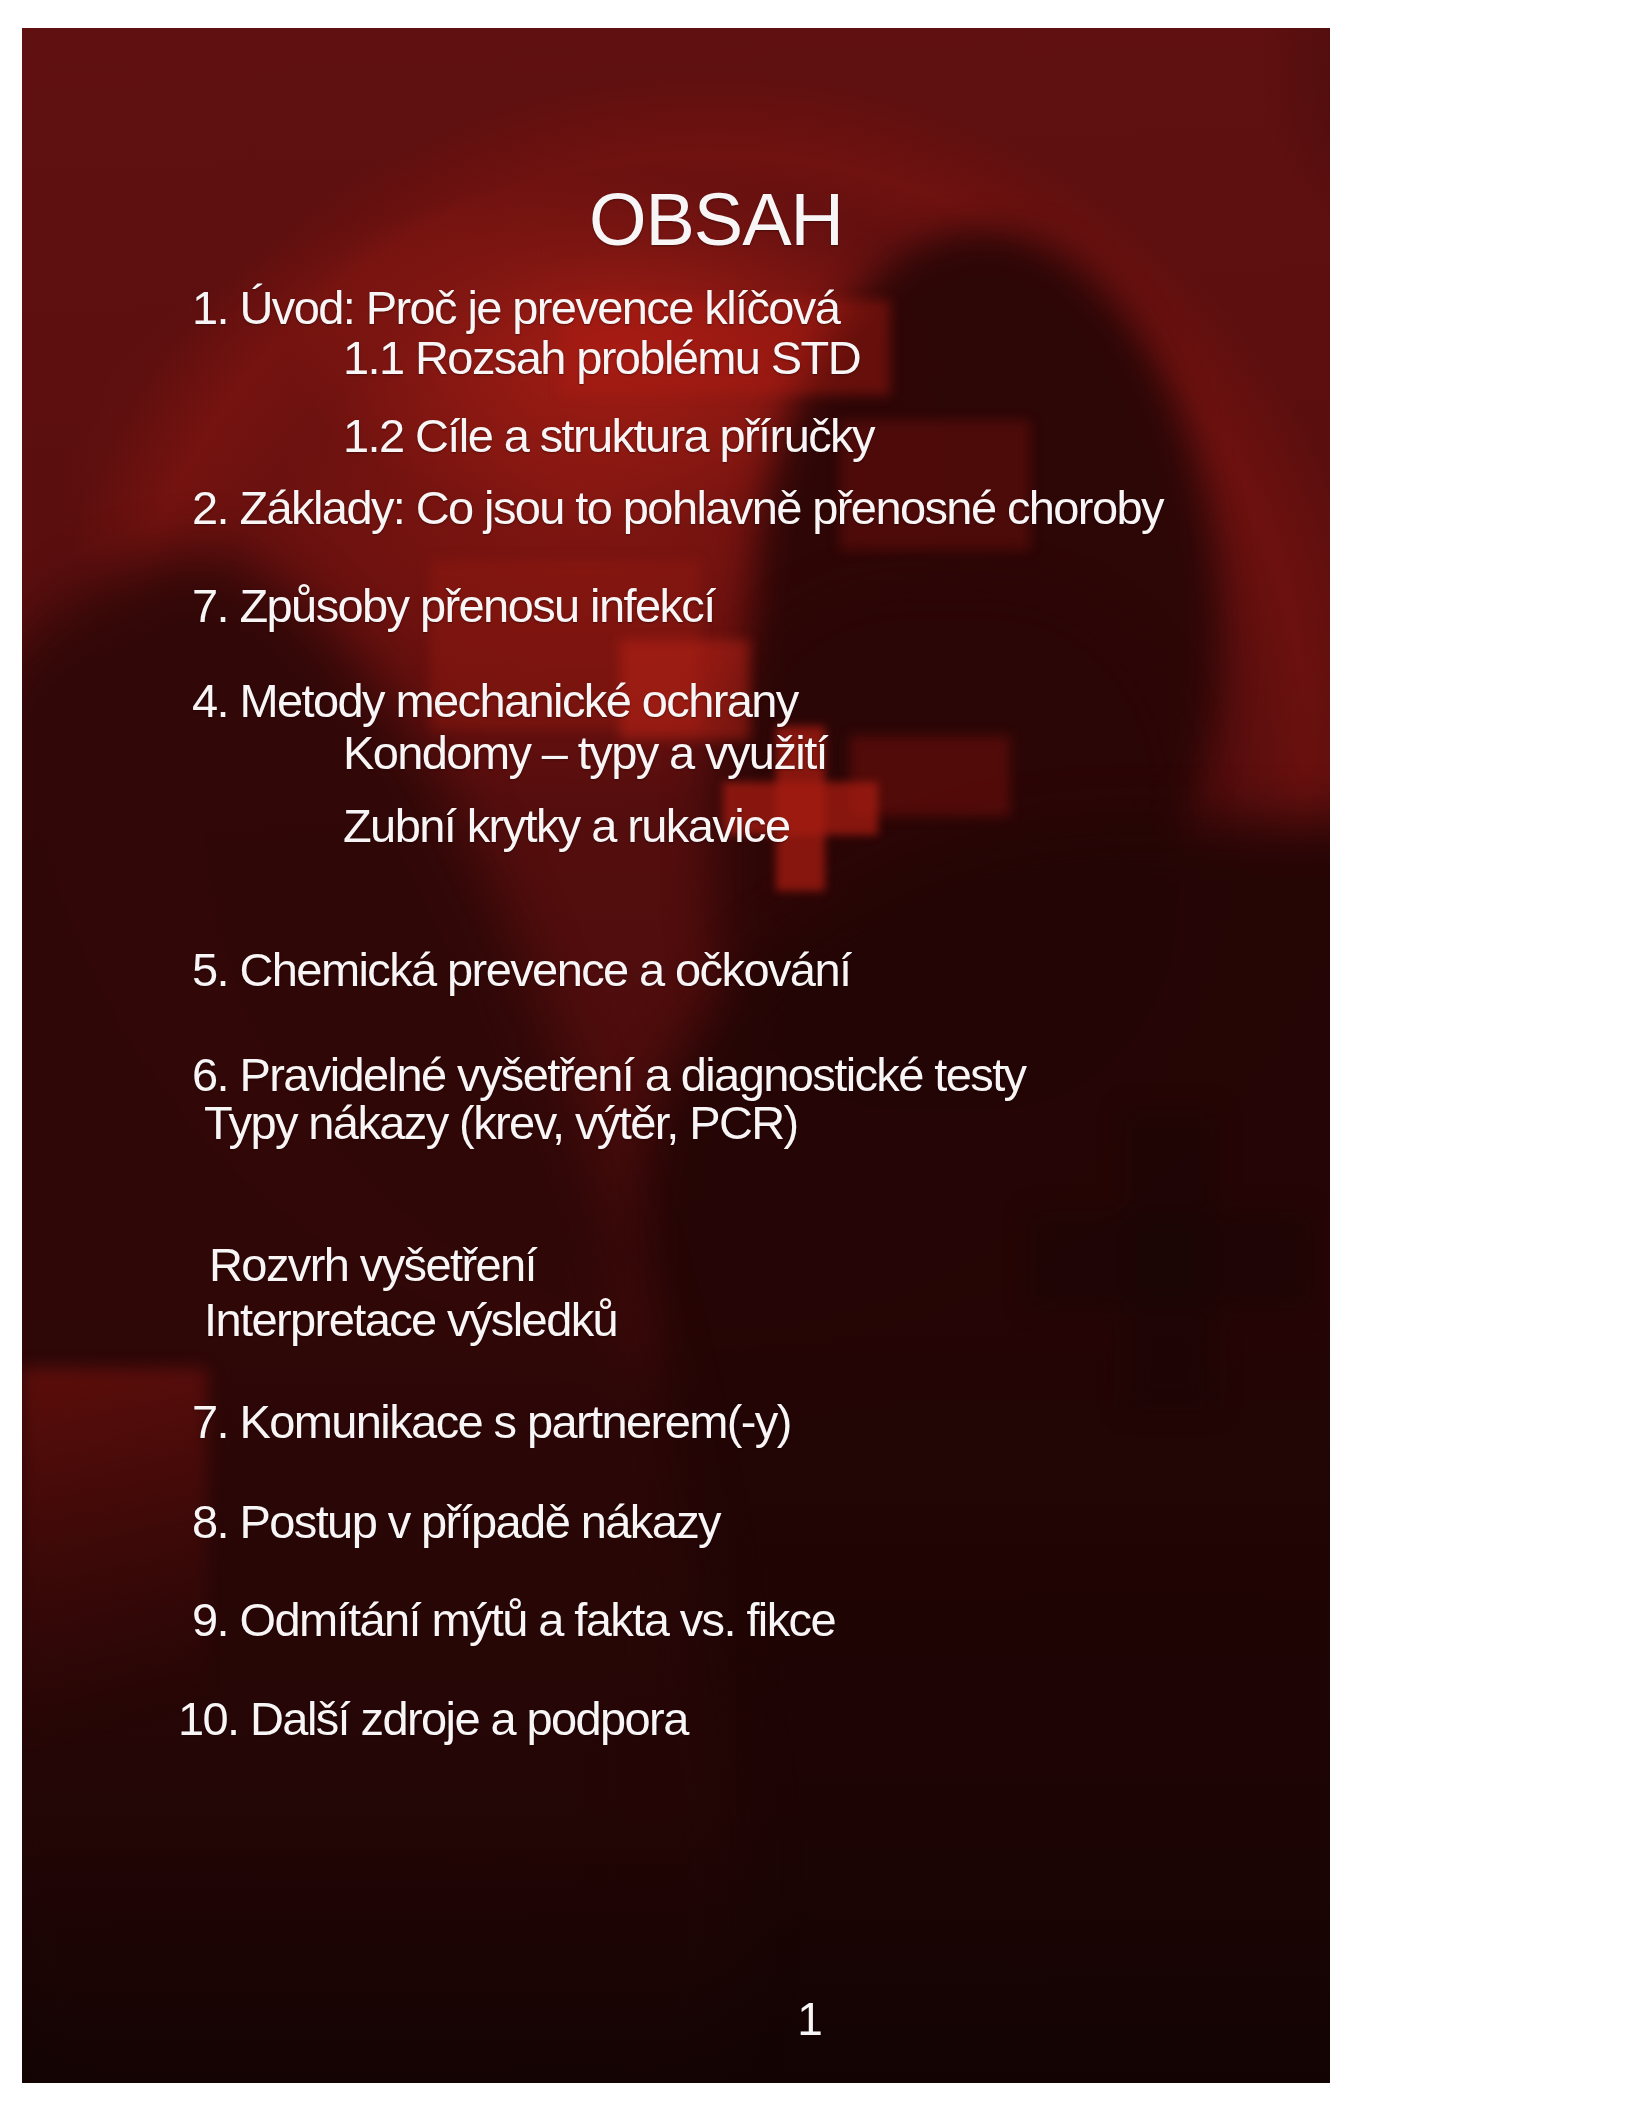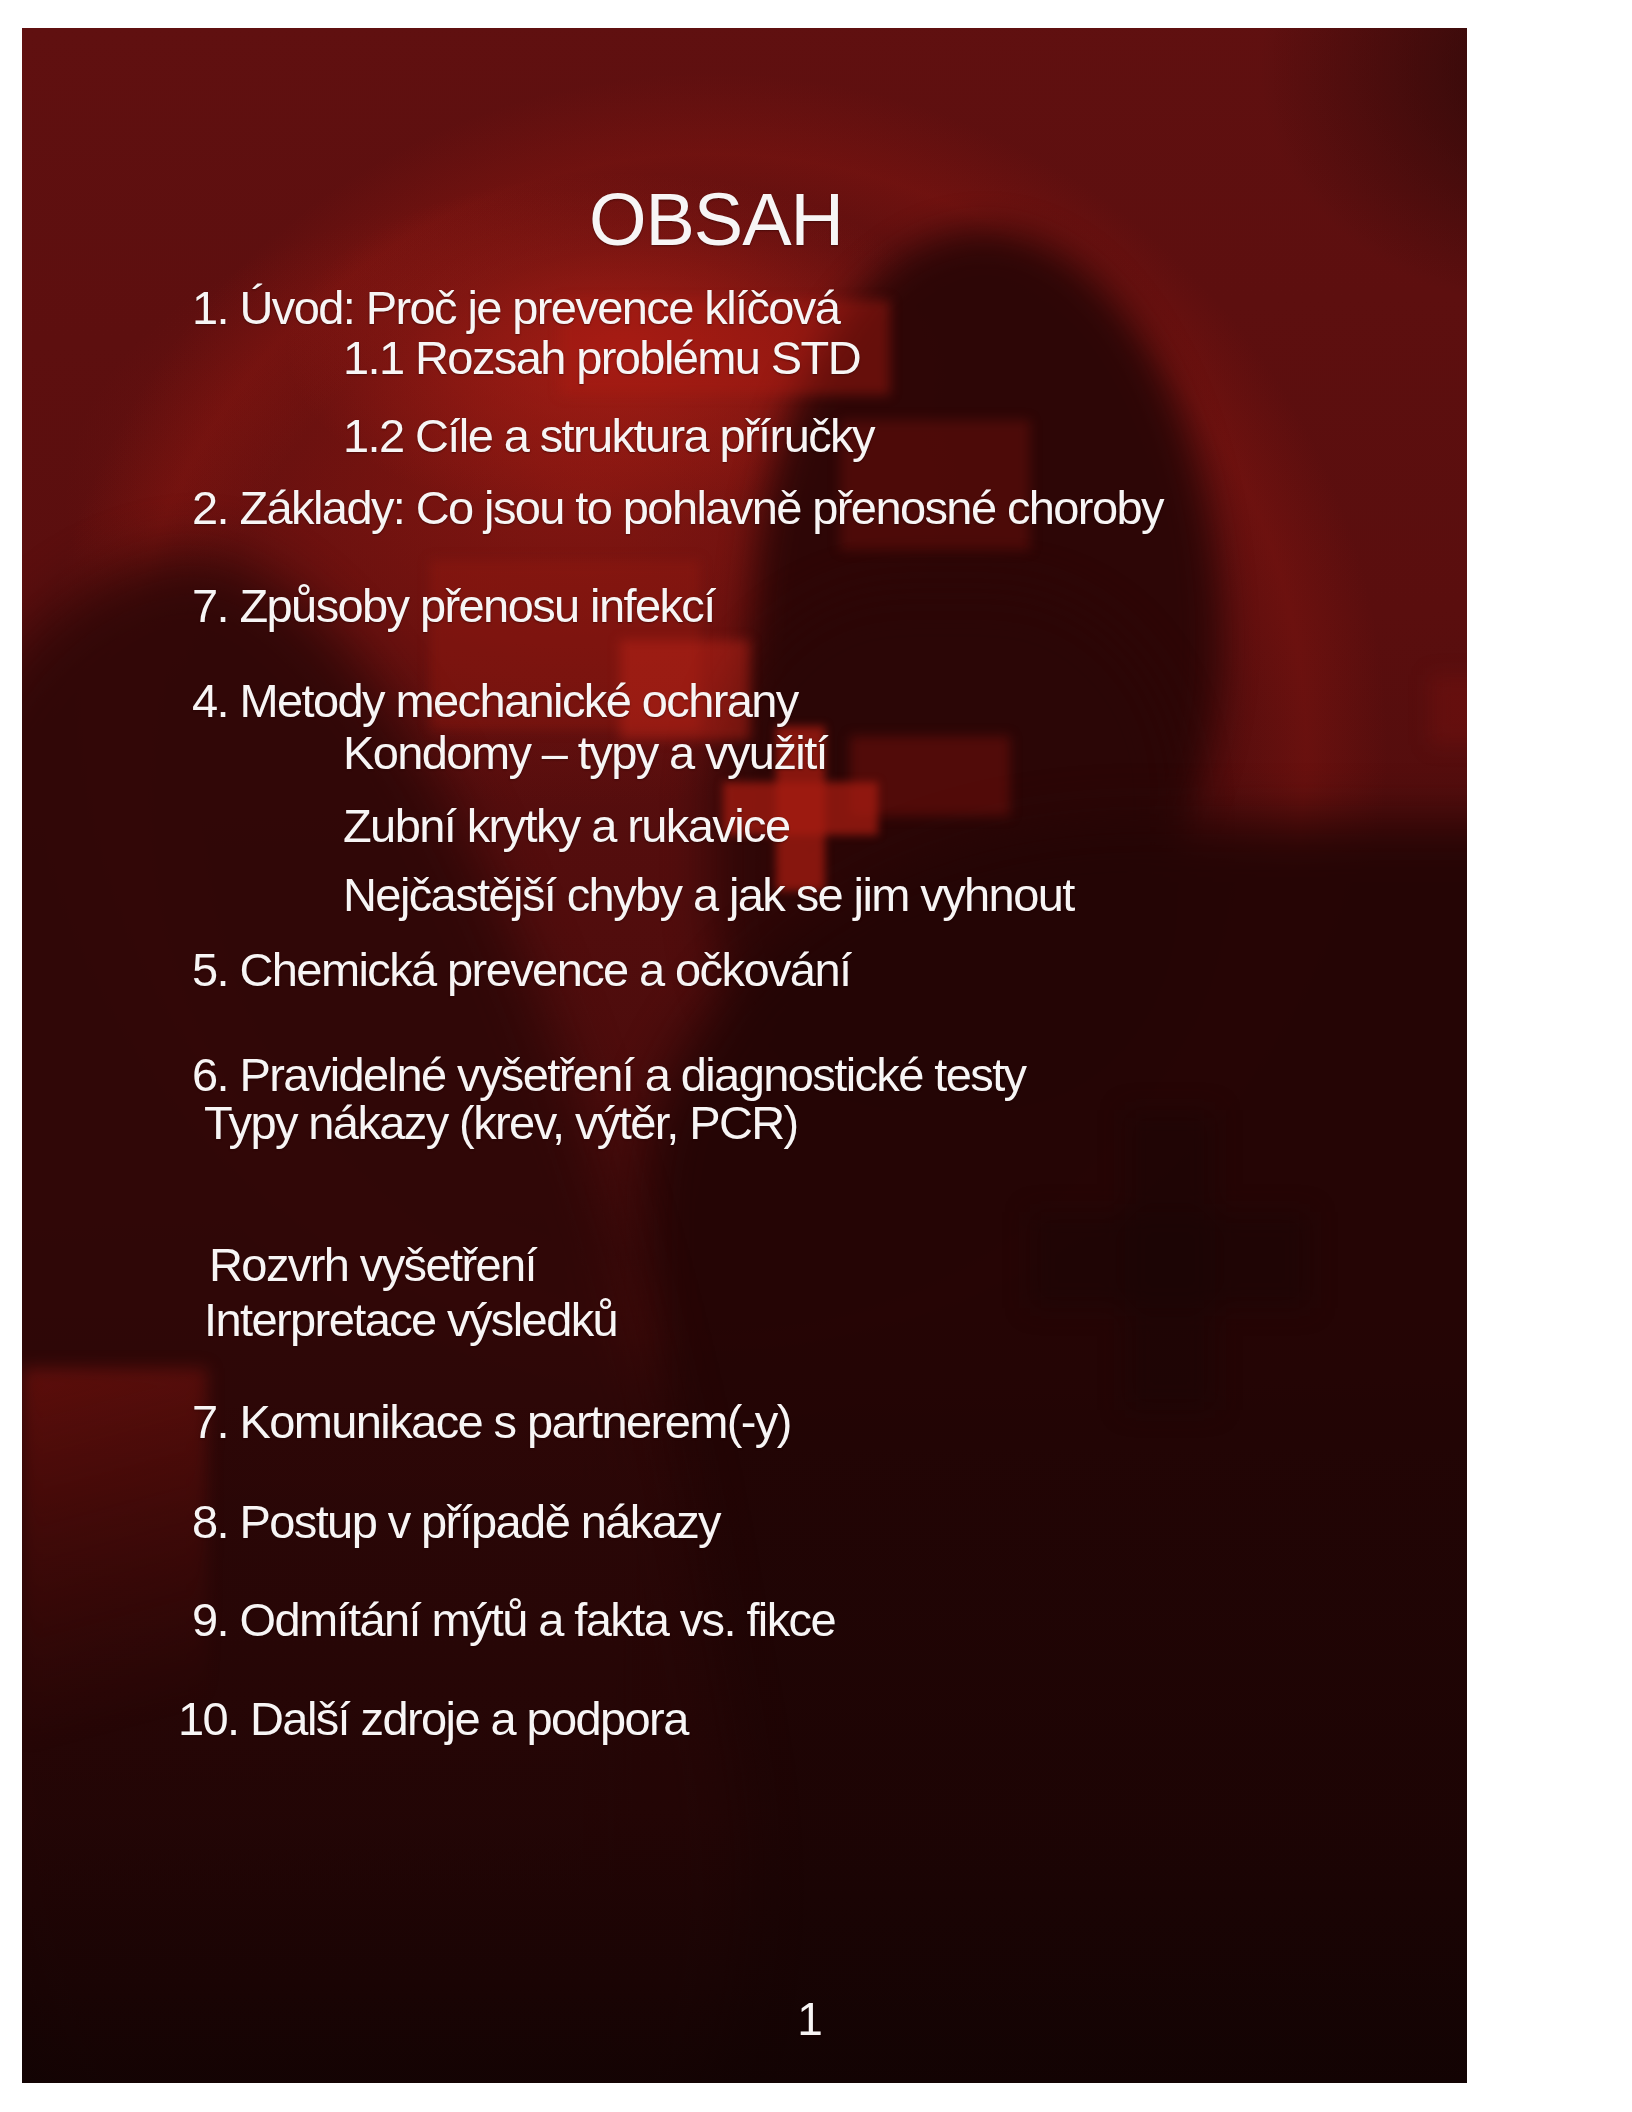--- a/index.html
+++ b/index.html
@@ -1,18 +1,18 @@
 <!DOCTYPE html>
 <html><head>
 <meta charset="utf-8">
 <style>
   html,body{margin:0;padding:0;background:#ffffff;}
   .canvas{position:relative;width:1632px;height:2112px;background:#ffffff;overflow:hidden;
           font-family:"Liberation Sans", sans-serif;}
-  .page{position:absolute;left:22px;top:28px;width:1445px;height:2055px;
+  .page{position:absolute;left:22px;top:28px;width:1308px;height:2055px;
         background:#3b82f6;overflow:hidden;}
   
   .bg{position:absolute;inset:0;
     background:
       radial-gradient(ellipse 480px 250px at 600px 320px, rgba(205,38,24,.55), transparent 70%),
       radial-gradient(ellipse 720px 430px at 560px 470px, rgba(175,30,19,.45), transparent 72%),
       radial-gradient(circle 900px at 690px 720px, transparent 57%, rgba(155,25,17,.28) 66%, transparent 75%),
       radial-gradient(ellipse 430px 330px at 1560px 40px, rgba(28,6,6,.8), transparent 75%),
       linear-gradient(178deg,#601010 0%,#5a0e0e 30%,#4a0c0c 55%,#300808 80%,#1f0505 100%);}
   .blob{position:absolute;}
@@ -81,21 +81,20 @@
     <div class="txt title">OBSAH</div>
 
     <div class="txt" style="left:170px;top:256px;">1. Úvod: Proč je prevence klíčová</div>
     <div class="txt" style="left:321px;top:306px;">1.1 Rozsah problému STD</div>
     <div class="txt" style="left:321px;top:384px;">1.2 Cíle a struktura příručky</div>
     <div class="txt" style="left:170px;top:456px;">2. Základy: Co jsou to pohlavně přenosné choroby</div>
     <div class="txt" style="left:170px;top:554px;">7. Způsoby přenosu infekcí</div>
     <div class="txt" style="left:170px;top:649px;">4. Metody mechanické ochrany</div>
     <div class="txt" style="left:321px;top:701px;">Kondomy – typy a využití</div>
     <div class="txt" style="left:321px;top:774px;">Zubní krytky a rukavice</div>
-    <div class="txt" style="left:321px;top:843px;">Nejčastější chyby a jak se jim vyhnout</div>
     <div class="txt" style="left:170px;top:918px;">5. Chemická prevence a očkování</div>
     <div class="txt" style="left:170px;top:1023px;">6. Pravidelné vyšetření a diagnostické testy</div>
     <div class="txt" style="left:182px;top:1071px;">Typy nákazy (krev, výtěr, PCR)</div>
     <div class="txt" style="left:187px;top:1169px;margin-top:44px;">Rozvrh vyšetření</div>
     <div class="txt" style="left:182px;top:1268px;">Interpretace výsledků</div>
     <div class="txt" style="left:170px;top:1370px;">7. Komunikace s partnerem(-y)</div>
     <div class="txt" style="left:170px;top:1470px;">8. Postup v případě nákazy</div>
     <div class="txt" style="left:170px;top:1568px;">9. Odmítání mýtů a fakta vs. fikce</div>
     <div class="txt" style="left:156px;top:1667px;">10. Další zdroje a podpora</div>
 

